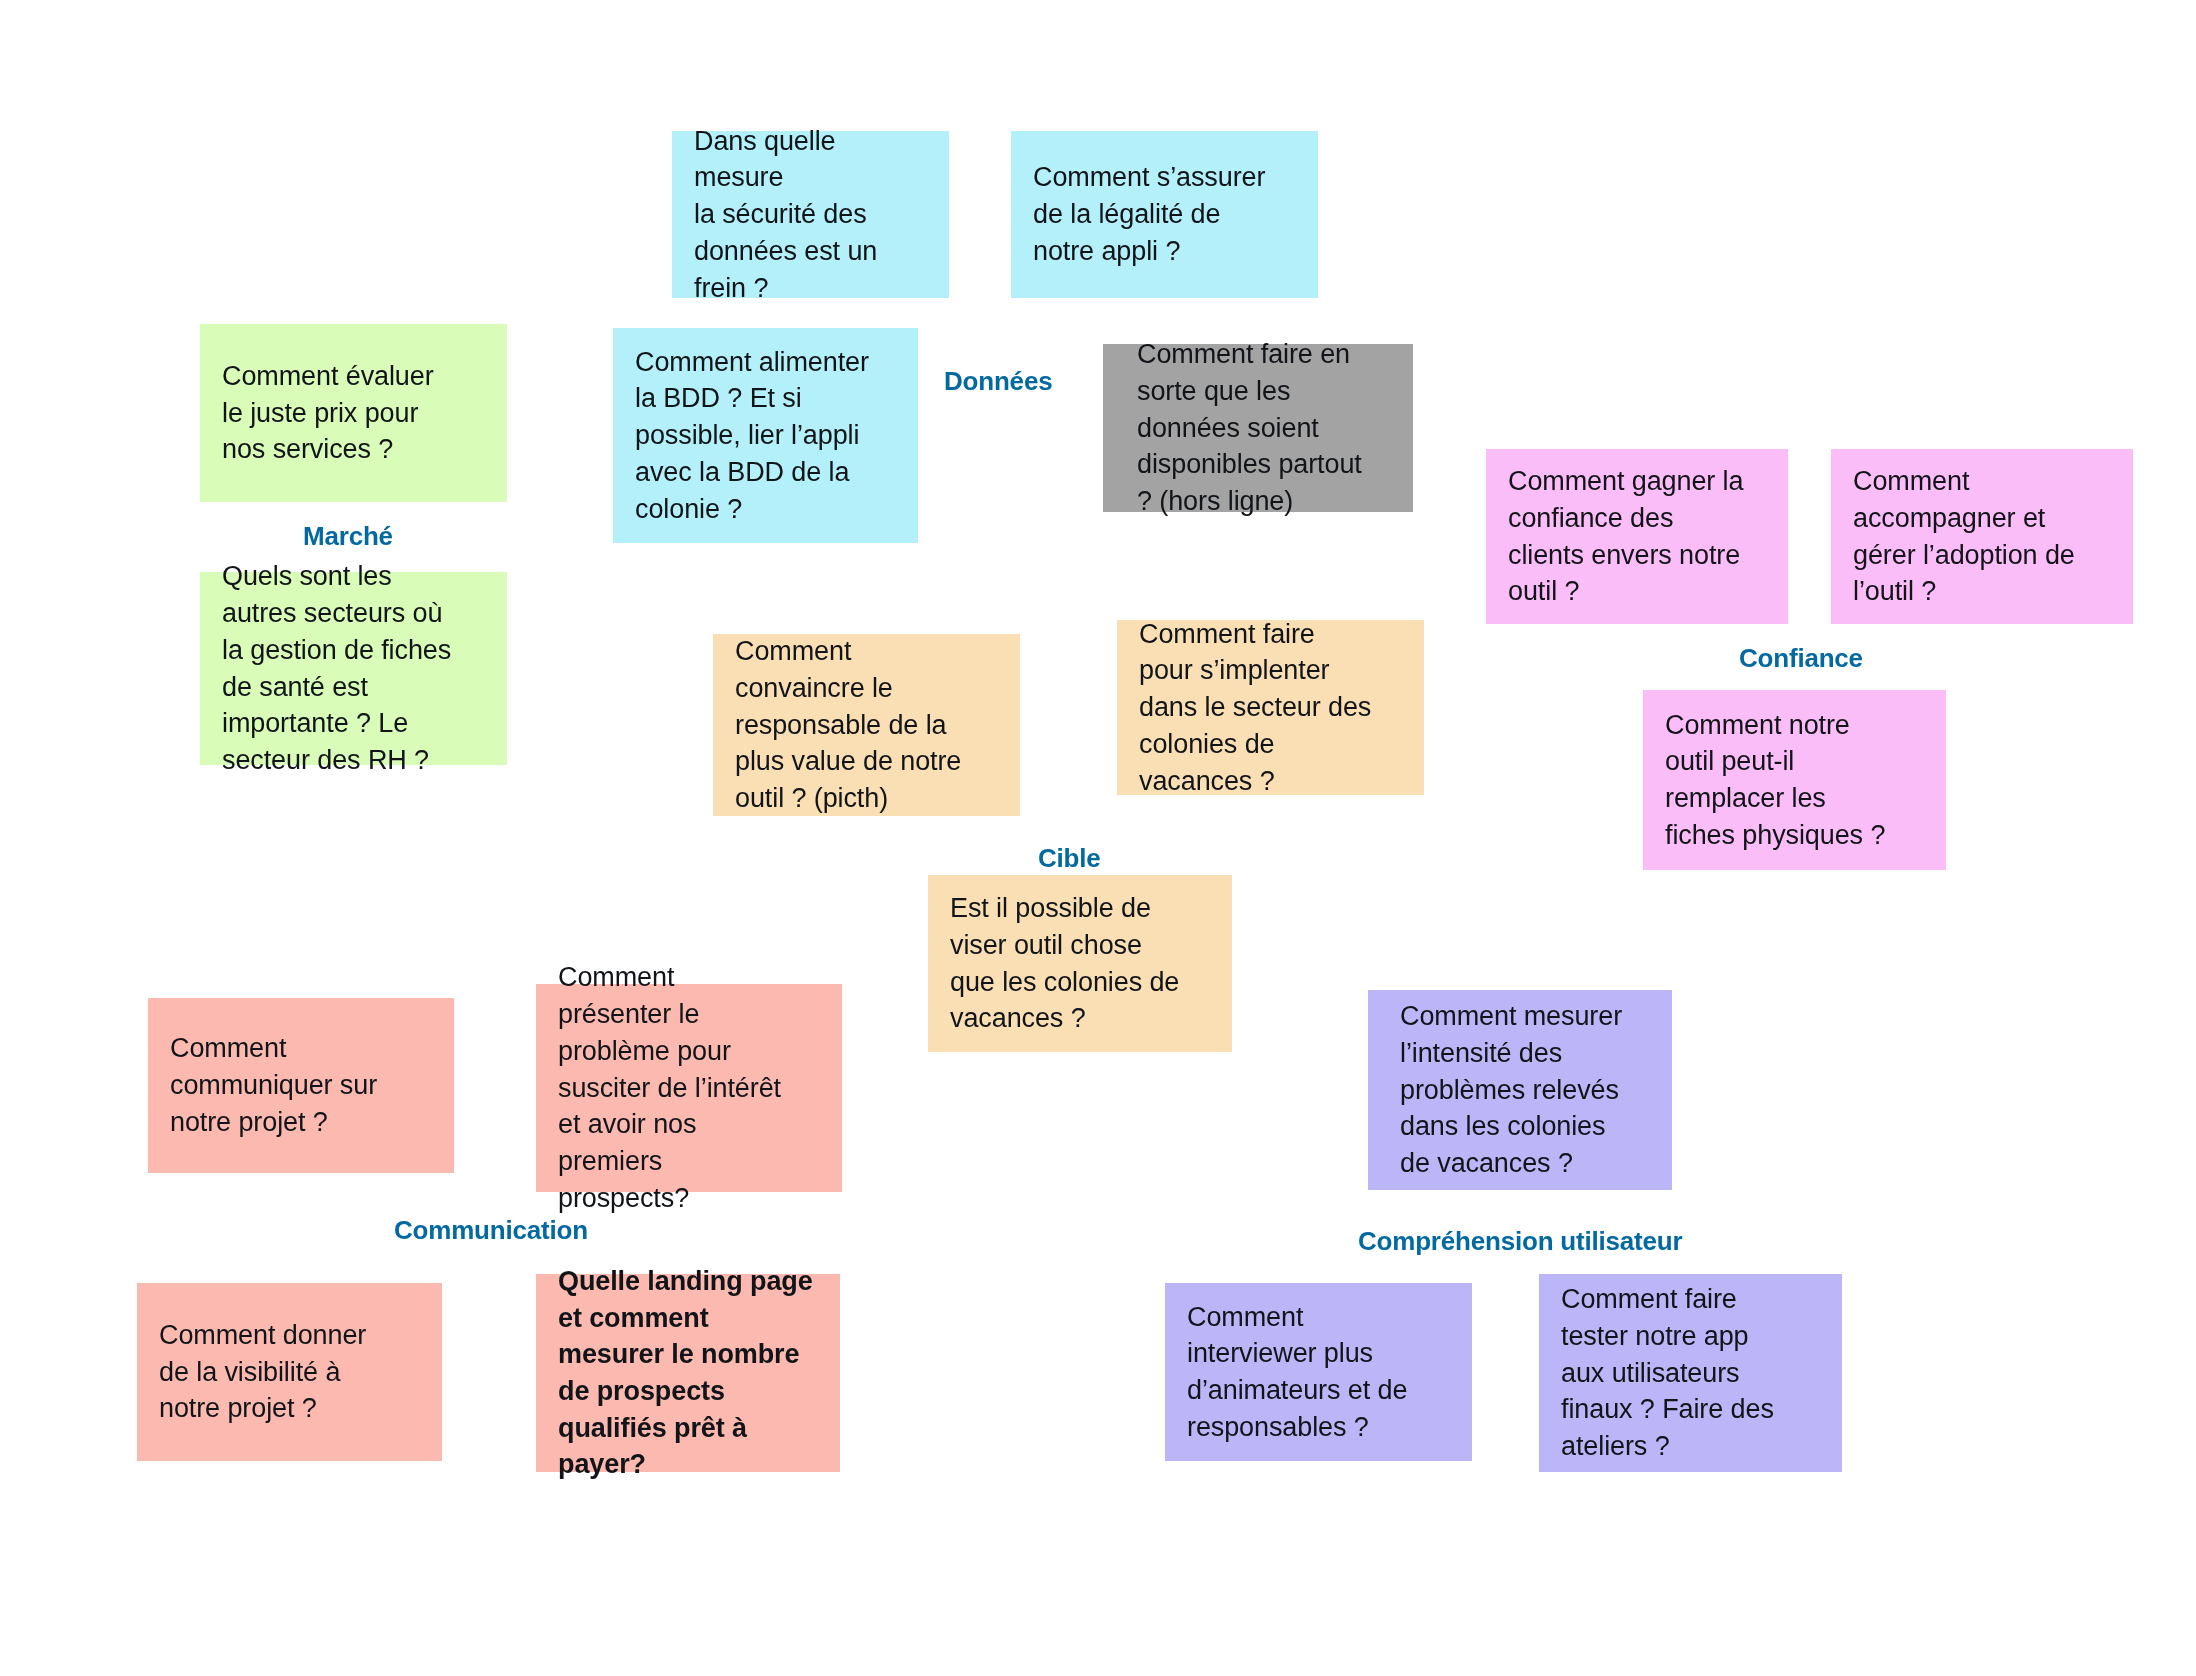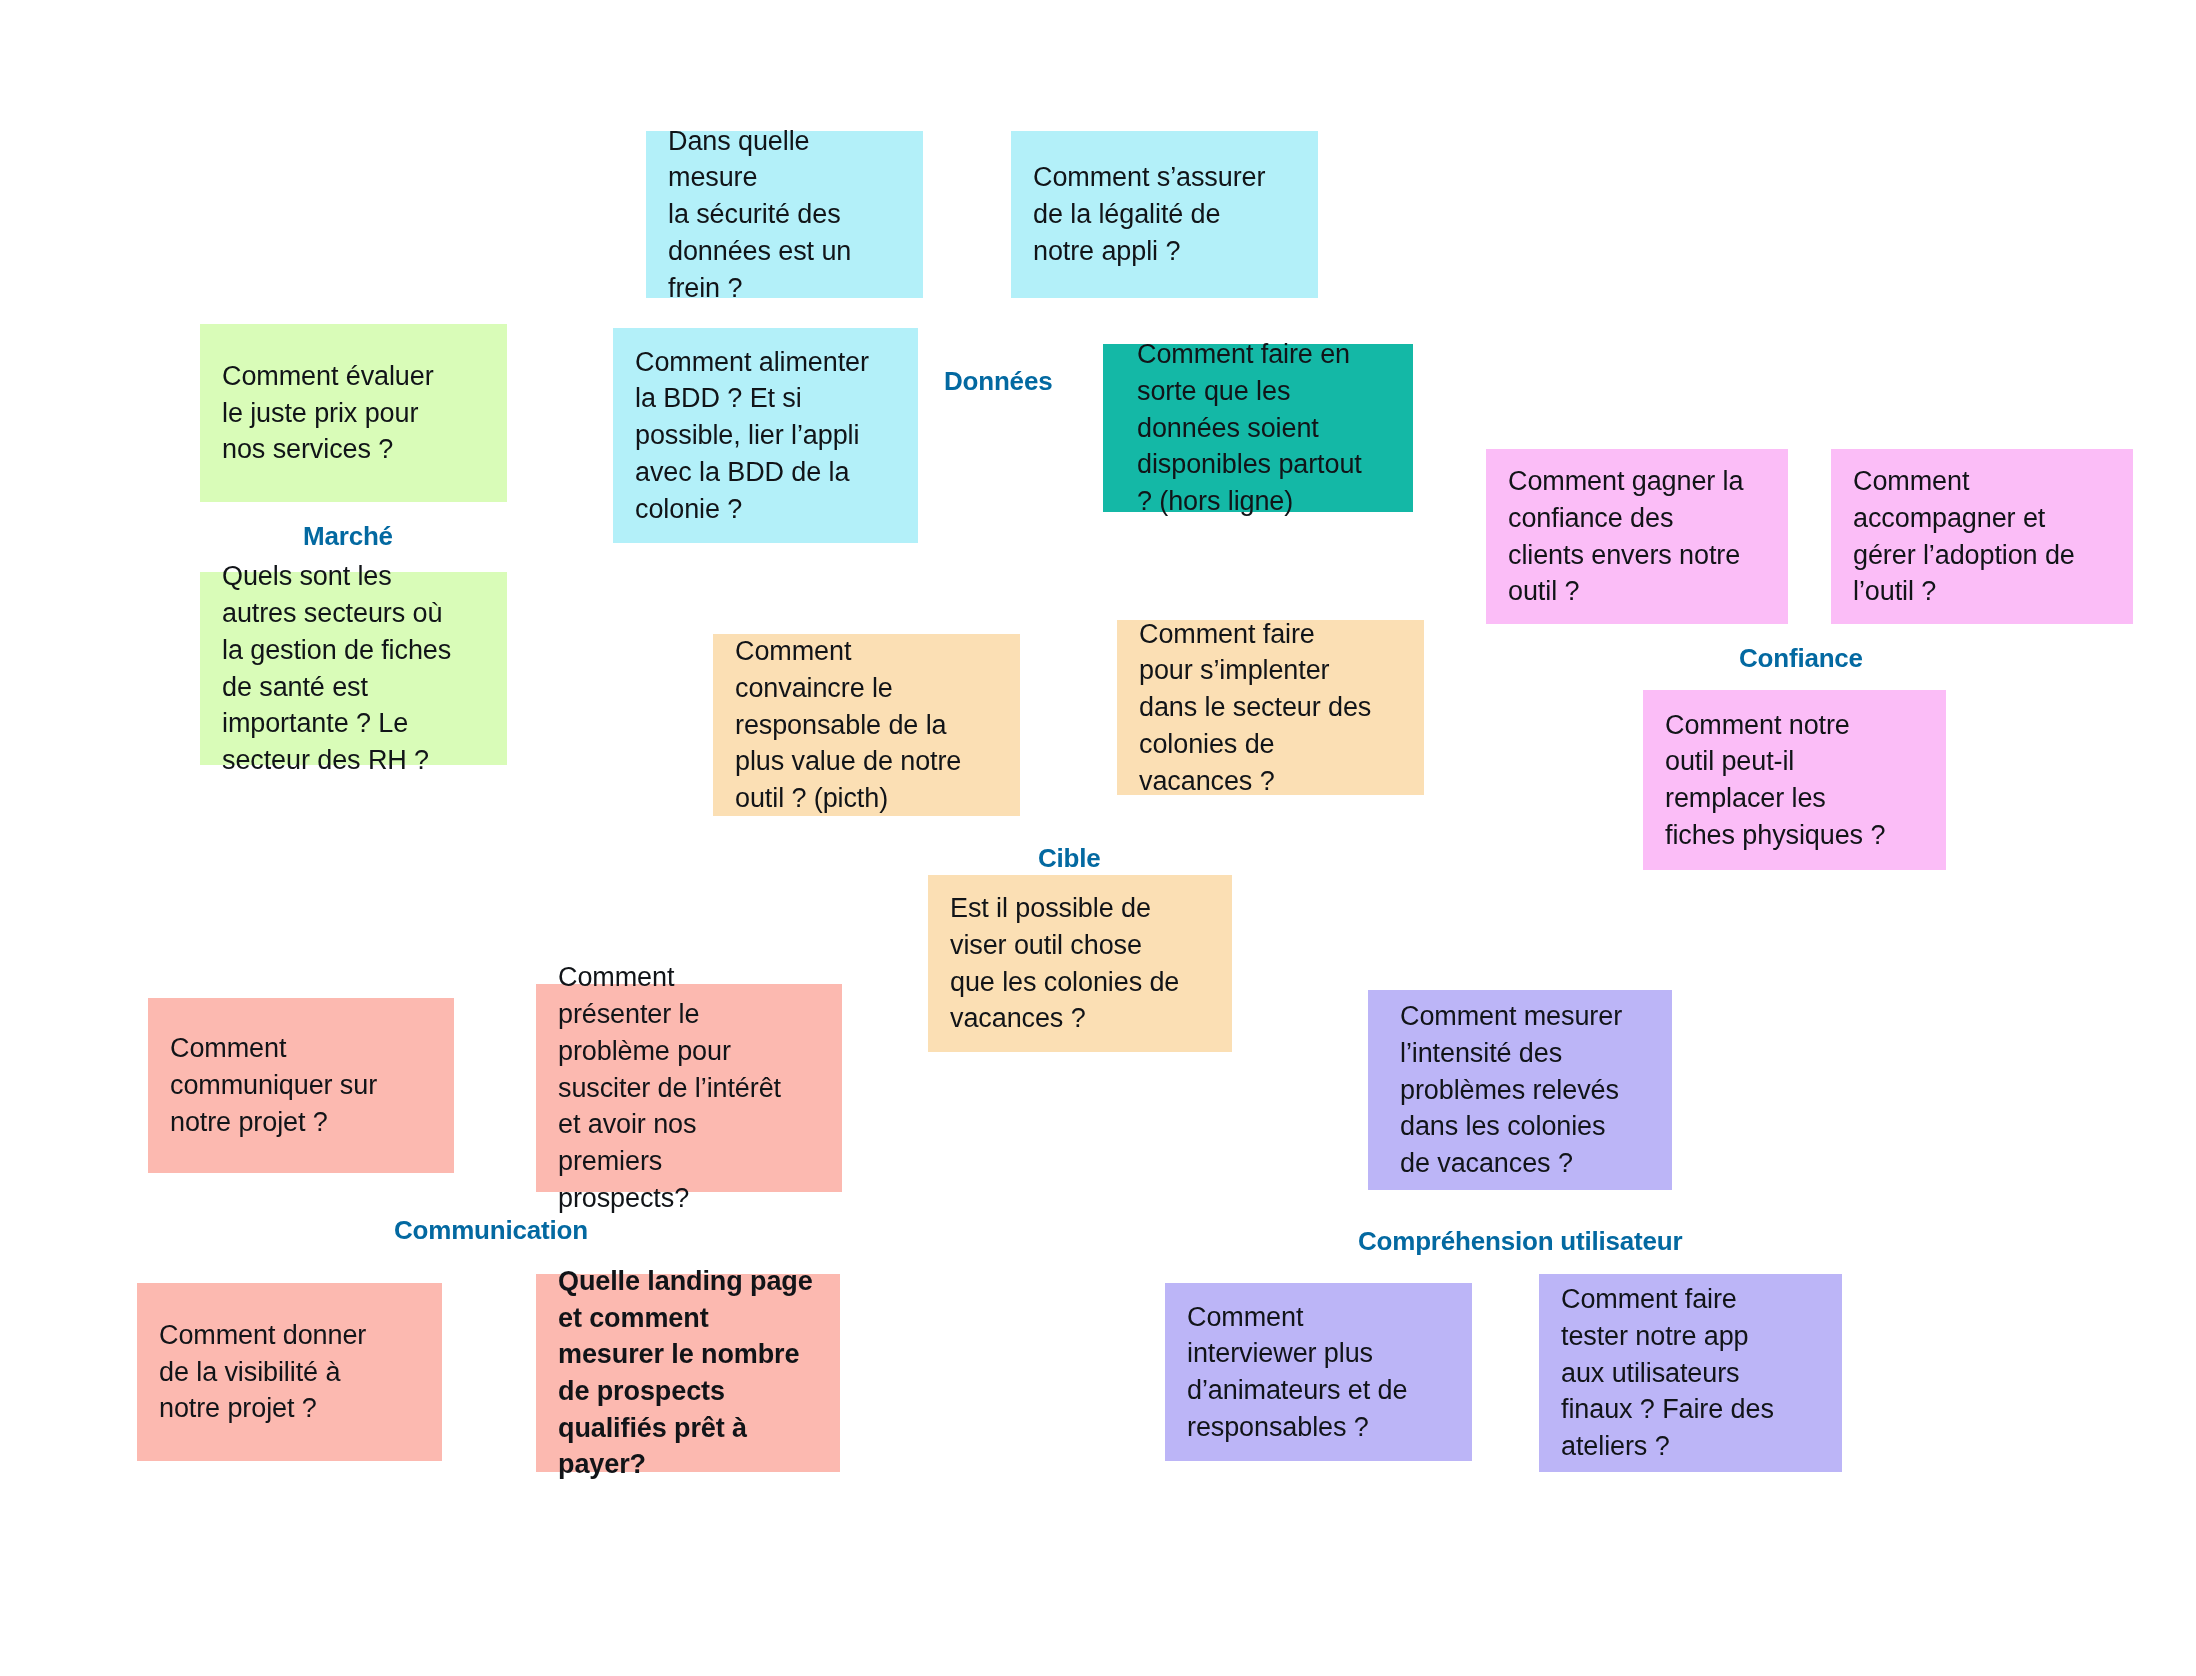--- a/index.html
+++ b/index.html
@@ -38,33 +38,33 @@
     color: #0369a1;
     letter-spacing: -0.2px;
     white-space: nowrap;
   }
 </style>
 </head>
 <body>
 
 <div id="board" style="width: 2196px; height: 1676px; background: rgb(255, 255, 255);">
   <div id="notes-layer">
-      <div class="note" style="left: 646px; top: 131px; width: 277px; height: 167px; background: rgb(179, 240, 249);">Dans quelle mesure
+      <div class="note" style="left: 672px; top: 131px; width: 277px; height: 167px; background: rgb(179, 240, 249);">Dans quelle mesure
 la sécurité des
 données est un
 frein ?</div>
       <div class="note" style="left: 1011px; top: 131px; width: 307px; height: 167px; background: rgb(179, 240, 249);">Comment s’assurer
 de la légalité de
 notre appli ?</div>
       <div class="note" style="left: 613px; top: 328px; width: 305px; height: 215px; background: rgb(179, 240, 249);">Comment alimenter
 la BDD ? Et si
 possible, lier l’appli
 avec la BDD de la
 colonie ?</div>
-      <div class="note" style="left: 1103px; top: 344px; width: 310px; height: 168px; background: #14b8a6; padding-left: 34px;">Comment faire en
+      <div class="note" style="left: 1103px; top: 344px; width: 310px; height: 168px; background: #a3a3a3; padding-left: 34px;">Comment faire en
 sorte que les
 données soient
 disponibles partout
 ? (hors ligne)</div>
       <div class="note" style="left: 200px; top: 324px; width: 307px; height: 178px; background: rgb(217, 252, 184);">Comment évaluer
 le juste prix pour
 nos services ?</div>
       <div class="note" style="left: 200px; top: 572px; width: 307px; height: 193px; background: rgb(217, 252, 184);">Quels sont les
 autres secteurs où
 la gestion de fiches

